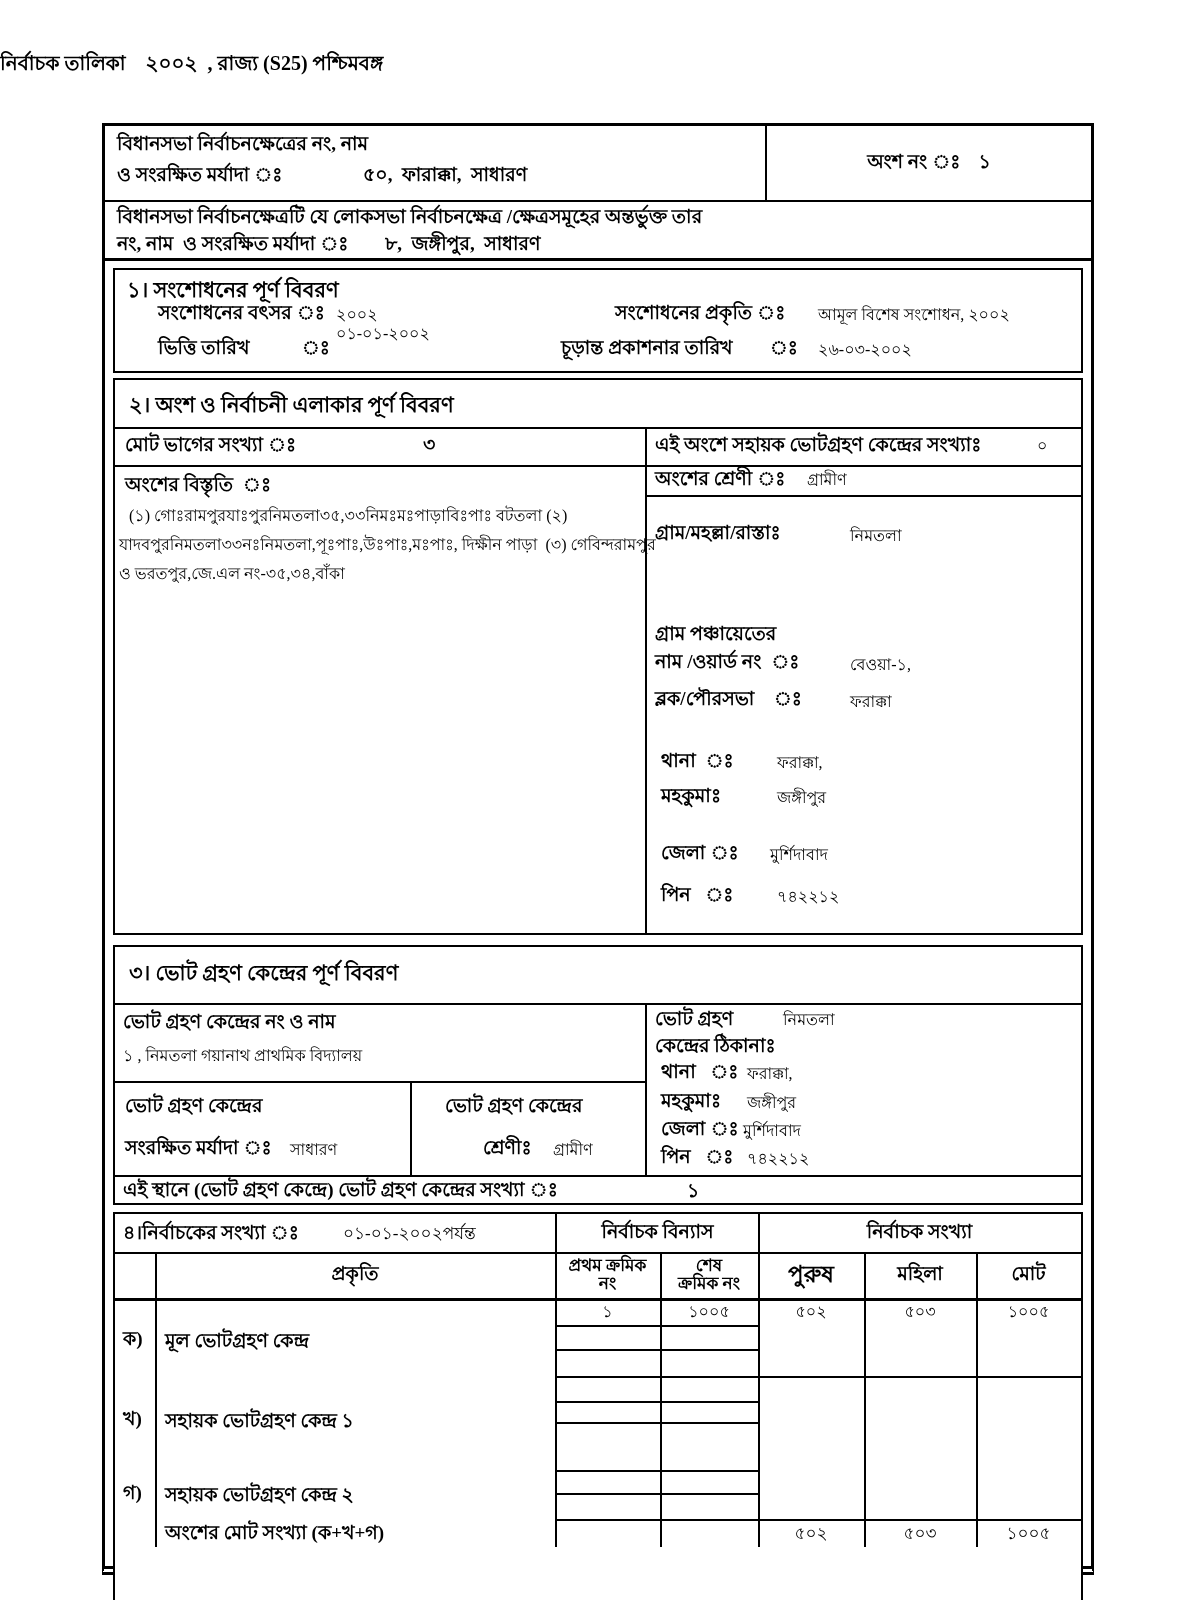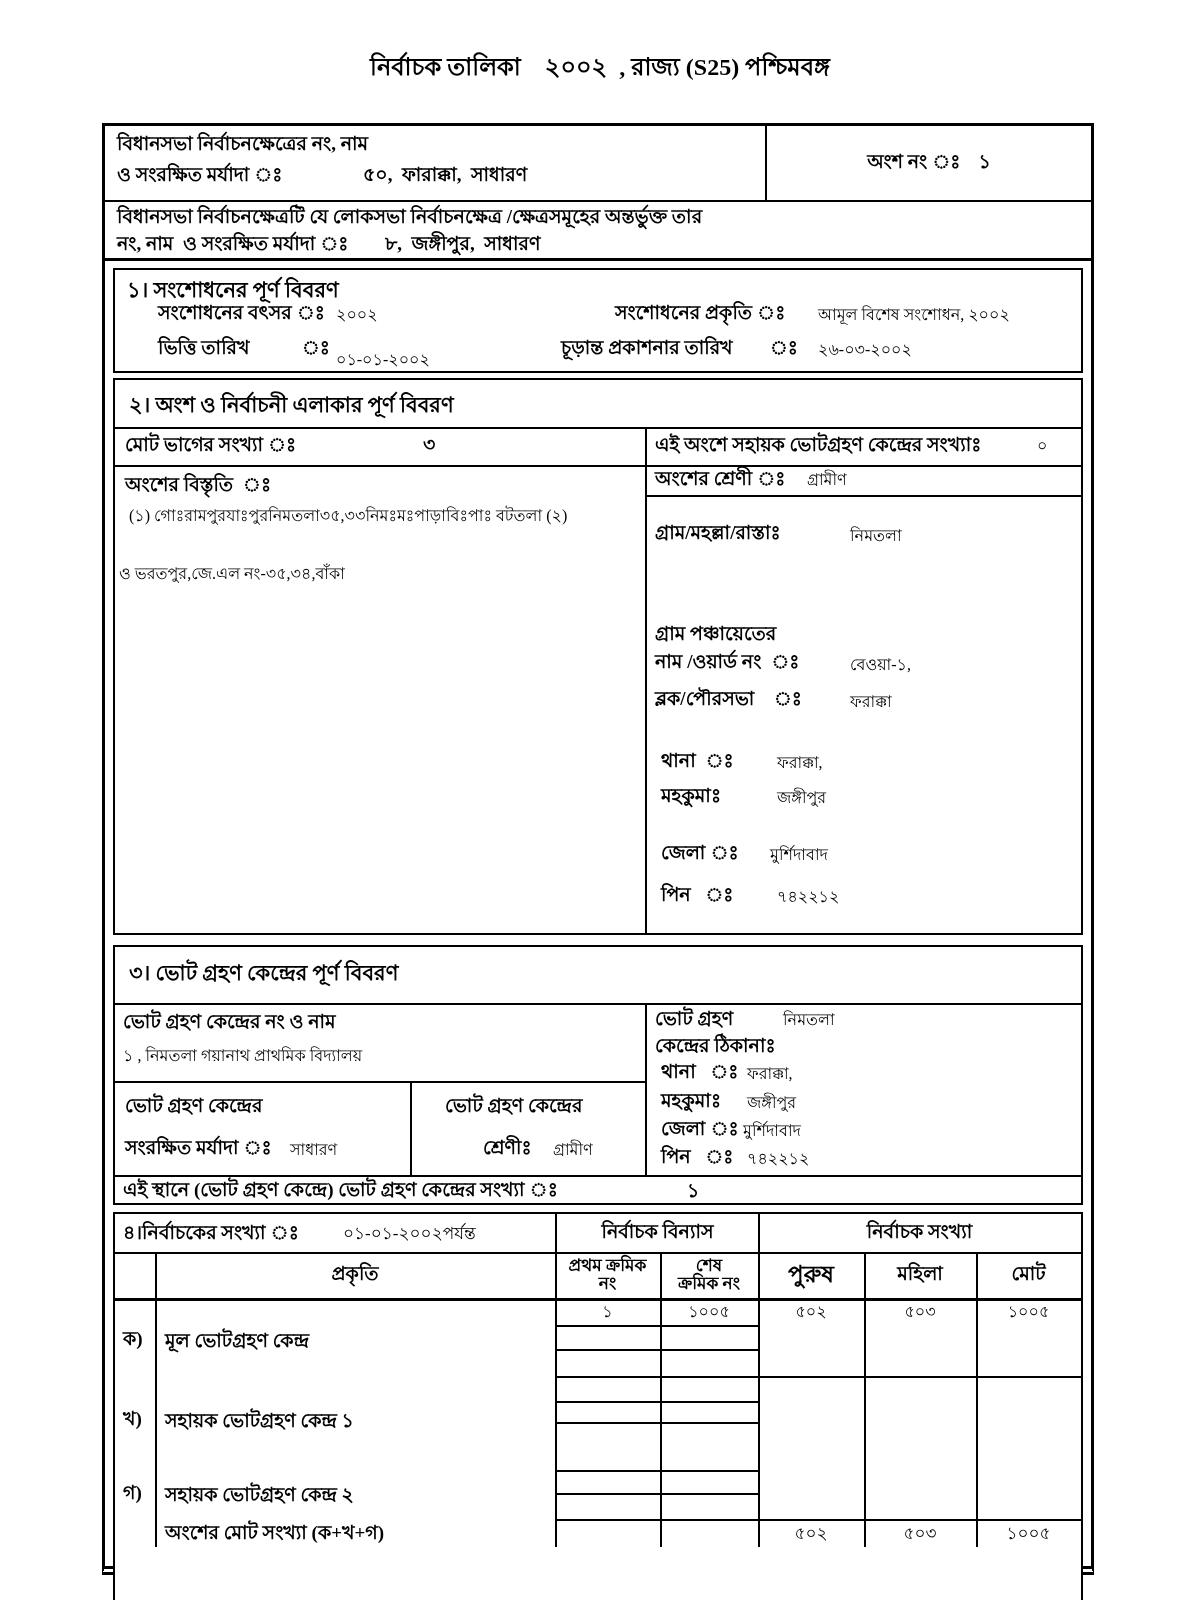--- a/index.html
+++ b/index.html
@@ -19,22 +19,22 @@
   .vl { position:absolute; width:2px; background:#000; }
   .hl { position:absolute; height:2px; background:#000; }
   .hl3 { position:absolute; height:3px; background:#000; }
   .cc { display:flex; align-items:center; justify-content:center; text-align:center; }
   #outer {
     position:absolute; left:102px; top:123px; width:992px; height:1452px;
     border:3px solid #000; border-bottom:9px double #000; background:#fff;
   }
   .section { position:absolute; left:8px; width:970px; border:2px solid #000; background:#fff; }
   #main-title {
-    position:absolute; top:48px; left:0; width:1200px; text-align:center;
-    font-weight:bold; font-size:24px; white-space:pre;
+    position:absolute; top:48px; left:0; width:1200px; text-align:left;
+    font-weight:bold; font-size:20px; white-space:pre;
   }
 </style>
 </head>
 <body>
 
 <div id="page">
 
   <div id="main-title">নির্বাচক তালিকা    ২০০২  , রাজ্য (S25) পশ্চিমবঙ্গ</div>
 
   <div id="outer">
@@ -56,40 +56,41 @@
     </div>
 
     <div class="section" style="top:142px;height:105px;">
       <span class="sect-title" style="left:12px;top:4px;">১। সংশোধনের পূর্ণ বিবরণ</span>
       <span class="lb" style="left:43px;top:32px;">সংশোধনের বৎসর ঃ</span>
       <span class="val" style="left:221px;top:35px;">২০০২</span>
       <span class="lb" style="left:500px;top:32px;">সংশোধনের প্রকৃতি ঃ</span>
       <span class="val" style="left:703px;top:35px;">আমূল বিশেষ সংশোধন, ২০০২</span>
       <span class="lb" style="left:43px;top:67px;">ভিত্তি তারিখ</span>
       <span class="lb" style="left:187px;top:67px;">ঃ</span>
-      <span class="val" style="left:221px;top:80px;">০১-০১-২০০২</span>
+      <span class="val" style="left:221px;top:54px;">০১-০১-২০০২</span>
       <span class="lb" style="left:446px;top:67px;">চূড়ান্ত প্রকাশনার তারিখ</span>
       <span class="lb" style="left:655px;top:67px;">ঃ</span>
       <span class="val" style="left:703px;top:70px;">২৬-০৩-২০০২</span>
     </div>
 
     <div class="section" style="top:252px;height:557px;">
       <span class="sect-title" style="left:14px;top:9px;">২। অংশ ও নির্বাচনী এলাকার পূর্ণ বিবরণ</span>
       <div class="hl" style="left:0;top:47px;width:966px;"></div>
       <div class="vl" style="left:530px;top:47px;height:506px;"></div>
       <div class="hl" style="left:0;top:85px;width:966px;"></div>
       <div class="hl" style="left:530px;top:115px;width:436px;"></div>
 
       <span class="lb" style="left:10px;top:54px;">মোট ভাগের সংখ্যা ঃ</span>
       <span class="lb" style="left:308px;top:54px;">৩</span>
       <span class="lb" style="left:540px;top:54px;">এই অংশে সহায়ক ভোটগ্রহণ কেন্দ্রের সংখ্যাঃ</span>
       <span class="val" style="left:922px;top:56px;">০</span>
 
       <span class="lb" style="left:10px;top:94px;">অংশের বিস্তৃতি  ঃ</span>
       <span class="val" style="left:14px;top:126px;">(১) গোঃরামপুরযাঃপুরনিমতলা৩৫,৩৩নিমঃমঃপাড়াবিঃপাঃ বটতলা (২)</span>
+      <span class="val" style="left:4px;top:155px;">যাদবপুরনিমতলা৩৩নঃনিমতলা,পূঃপাঃ,উঃপাঃ,মঃপাঃ, দিক্ষীন পাড়া  (৩) গেবিন্দরামপুর</span>
       <span class="val" style="left:4px;top:184px;">ও ভরতপুর,জে.এল নং-৩৫,৩৪,বাঁকা</span>
 
       <span class="lb" style="left:540px;top:88px;">অংশের শ্রেণী ঃ</span>
       <span class="val" style="left:692px;top:90px;">গ্রামীণ</span>
 
       <span class="lb" style="left:540px;top:142px;">গ্রাম/মহল্লা/রাস্তাঃ</span>
       <span class="val" style="left:735px;top:146px;">নিমতলা</span>
 
       <span class="lb" style="left:540px;top:243px;text-align:center;">গ্রাম পঞ্চায়েতের</span>
       <span class="lb" style="left:540px;top:271px;">নাম /ওয়ার্ড নং  ঃ</span>

